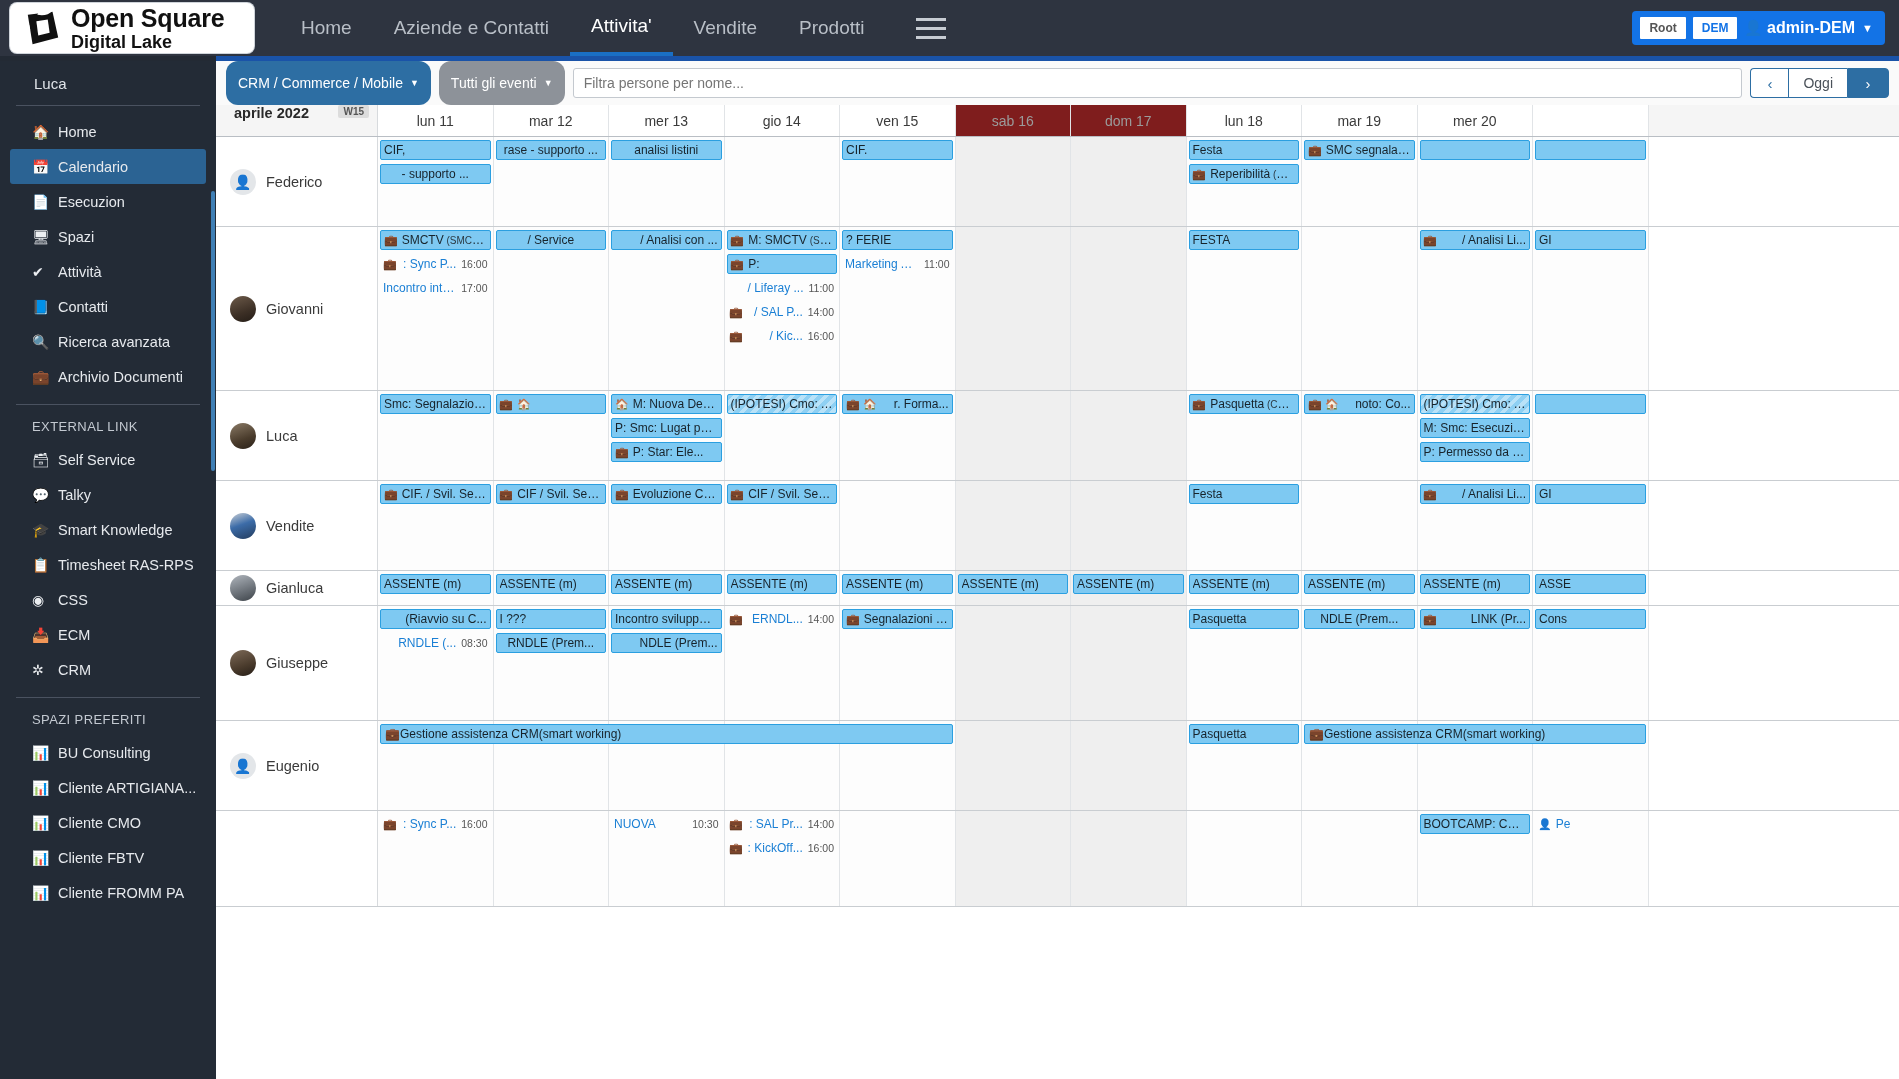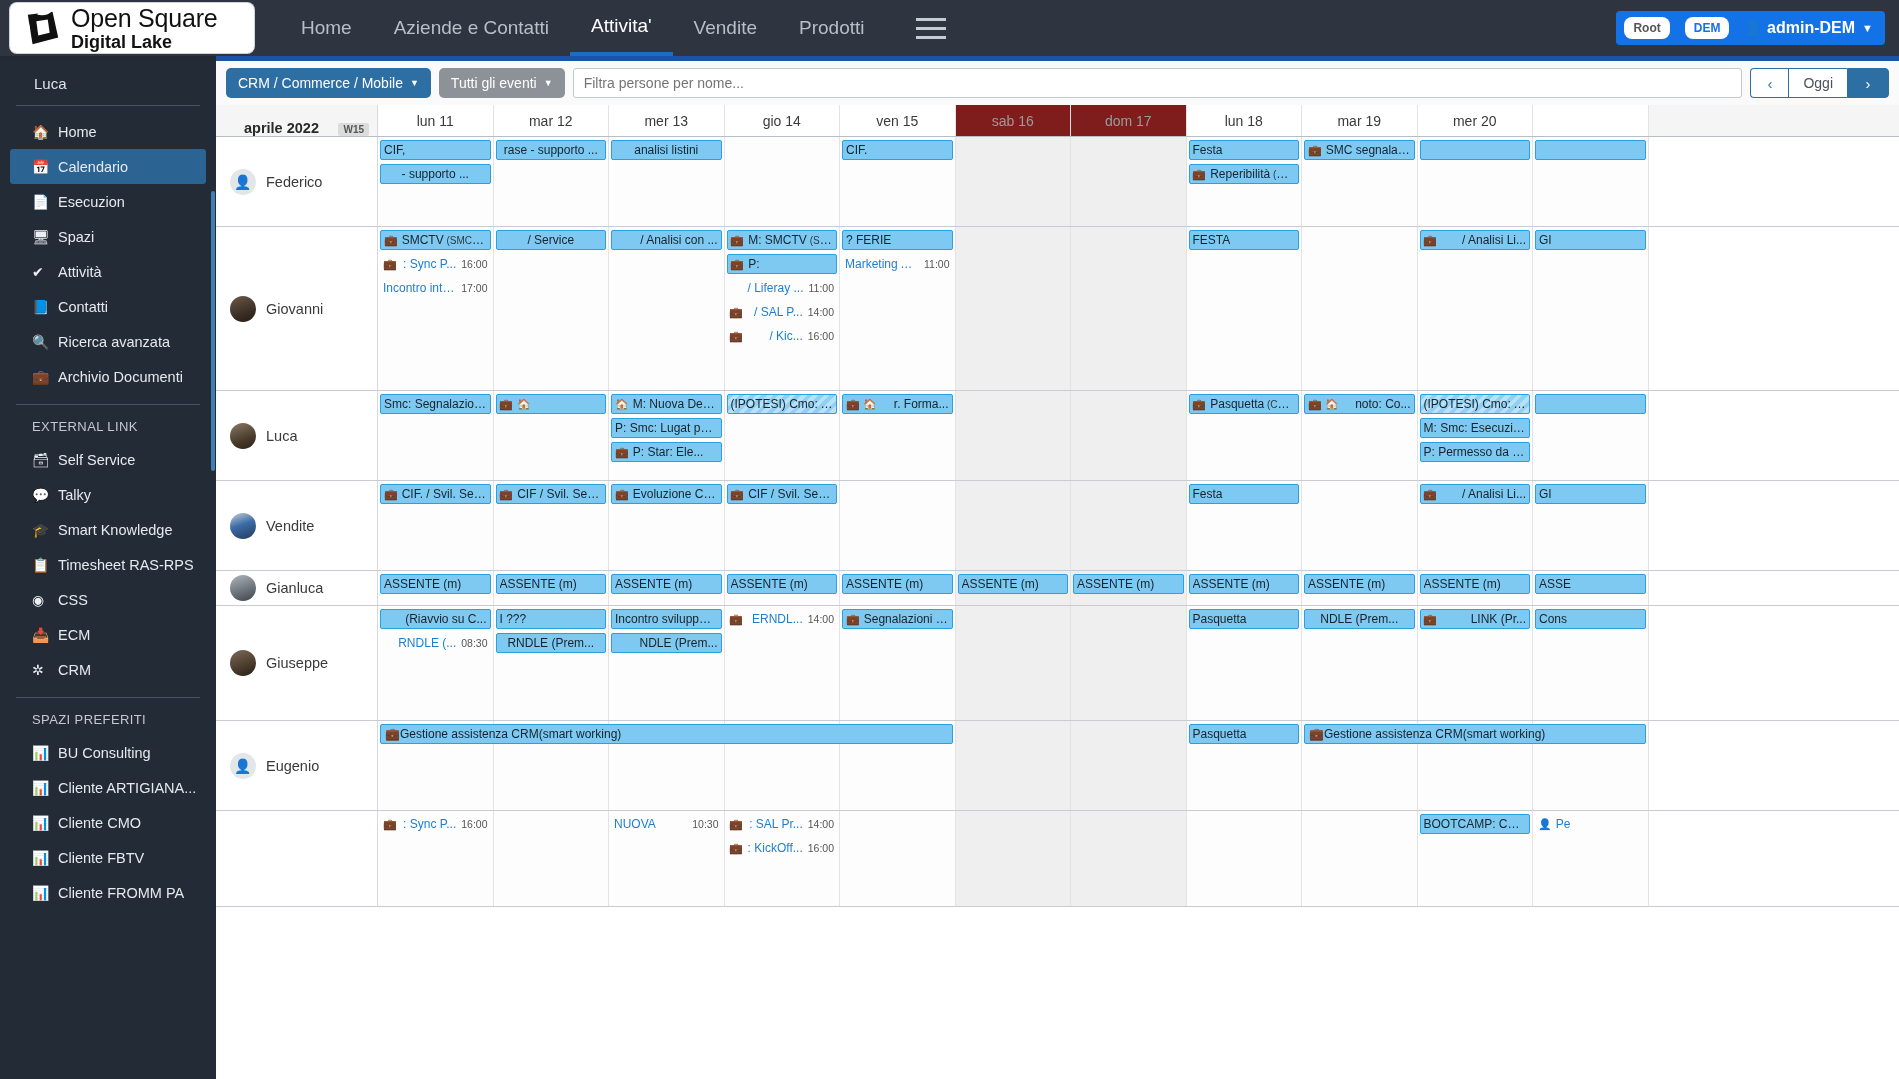--- a/index.html
+++ b/index.html
@@ -16,21 +16,21 @@
     position:absolute; left:0; top:0; width:1899px; height:56px;
     background:#2e3440; display:flex; align-items:center;
   }
   #logo-box {
     width:244px; height:50px; margin-left:10px; background:#fff;
     border-radius:7px; display:flex; align-items:center; padding-left:14px;
     box-shadow:0 0 0 1px #cfd4da;
   }
   #logo-mark { width:38px; height:38px; flex:0 0 38px; margin-right:9px; }
   #logo-text { line-height:1.0; }
-  #logo-title { font-size:25px; font-weight:400; color:#111; letter-spacing:-0.2px; }
+  #logo-title { font-size:25px; font-weight:700; color:#111; letter-spacing:-0.2px; }
   #logo-sub { font-size:18px; font-weight:bold; color:#111; margin-top:2px; }
 
   .topnav { display:flex; align-items:flex-end; height:56px; margin-left:26px; }
   .topnav-item {
     color:#b9bfc7; font-size:19px; padding:0 21px; height:56px;
     display:flex; align-items:center; cursor:pointer; white-space:nowrap;
   }
   .topnav-item.active {
     color:#ffffff; border-bottom:4px solid #1a6fc4;
   }
@@ -39,22 +39,22 @@
     flex-direction:column; align-items:center; justify-content:center; cursor:pointer;
   }
   #hamburger span { display:block; width:30px; height:3px; background:#c7ccd3; margin:3px 0; }
 
   #user-area {
     position:absolute; right:14px; top:11px; height:34px;
     background:#1373e6; border-radius:4px; display:flex; align-items:center;
     padding:0 12px 0 8px; cursor:pointer;
   }
   .pill {
-    background:#fff; border-radius:8px; font-size:12px; font-weight:bold;
-    padding:4px 9px; margin-right:15px;
+    background:#fff; border-radius:1px; font-size:12px; font-weight:bold;
+    padding:4px 9px; margin-right:7px;
   }
   .pill.root { color:#555; }
   .pill.dem { color:#1373e6; }
   #user-name { color:#fff; font-size:16px; font-weight:bold; margin-left:4px; }
   #user-caret { color:#fff; margin-left:7px; font-size:11px; }
   #user-icon { color:#fff; font-size:15px; }
 
   #blue-rule { position:absolute; left:216px; top:56px; width:1683px; height:5px; background:#1a53a8; }
   #dark-rule { position:absolute; left:0; top:56px; width:216px; height:5px; background:#232a34; }
 
@@ -82,21 +82,21 @@
     position:absolute; right:1px; top:130px; width:4px; height:280px;
     background:#3f7fb5; border-radius:2px;
   }
 
   
   #toolbar {
     position:absolute; left:216px; top:61px; width:1683px; height:44px;
     background:#fafafa; display:flex; align-items:center; padding:0 10px;
   }
   .tb-btn {
-    height:30px; border-radius:5px; display:flex; align-items:center;
+    height:44px; border-radius:12px; display:flex; align-items:center;
     padding:0 12px; font-size:14px; color:#fff; cursor:pointer; white-space:nowrap;
   }
   #btn-space { background:#2d6ea3; margin-right:8px; }
   #btn-events { background:#8d9299; margin-right:8px; }
   .caret { margin-left:7px; font-size:9px; }
   #filter-input {
     flex:1; height:30px; border:1px solid #c4c9cf; border-radius:3px;
     background:#fff; font-size:14px; color:#9aa0a6; padding:0 10px;
     font-family:"Liberation Sans", sans-serif;
   }
@@ -110,22 +110,22 @@
   .nav-btn.today { padding:0 14px; font-size:14px; color:#4a5159; border-right:none; }
   .nav-btn.next { border-radius:0 4px 4px 0; background:#2d6ea3; color:#fff; min-width:42px; }
 
   
   #cal {
     position:absolute; left:216px; top:105px; width:1683px; height:974px;
     background:#fff; overflow:hidden;
   }
   #cal-head { display:flex; height:32px; border-bottom:1px solid #b9bec4; background:#f5f5f5; }
   .hd-month {
-    width:162px; flex:0 0 162px; display:flex; align-items:flex-end;
-    padding-left:28px; font-size:14.5px; font-weight:bold; color:#2a2a2a;
+    width:162px; flex:0 0 162px; display:flex; align-items:flex-start;
+    padding-left:18px; font-size:14.5px; font-weight:bold; color:#2a2a2a;
     background:#f5f5f5; border-right:1px solid #d7dadd;
   }
   .wk-pill {
     margin-left:auto; margin-right:8px; background:#dcdcdc; color:#555;
     font-size:10px; padding:1px 5px; border-radius:2px;
   }
   .hd-day {
     width:115.5px; flex:0 0 115.5px; display:flex; align-items:center;
     justify-content:center; font-size:14px; color:#3b3b3b;
     border-right:1px solid #e1e4e7; background:#ffffff;

